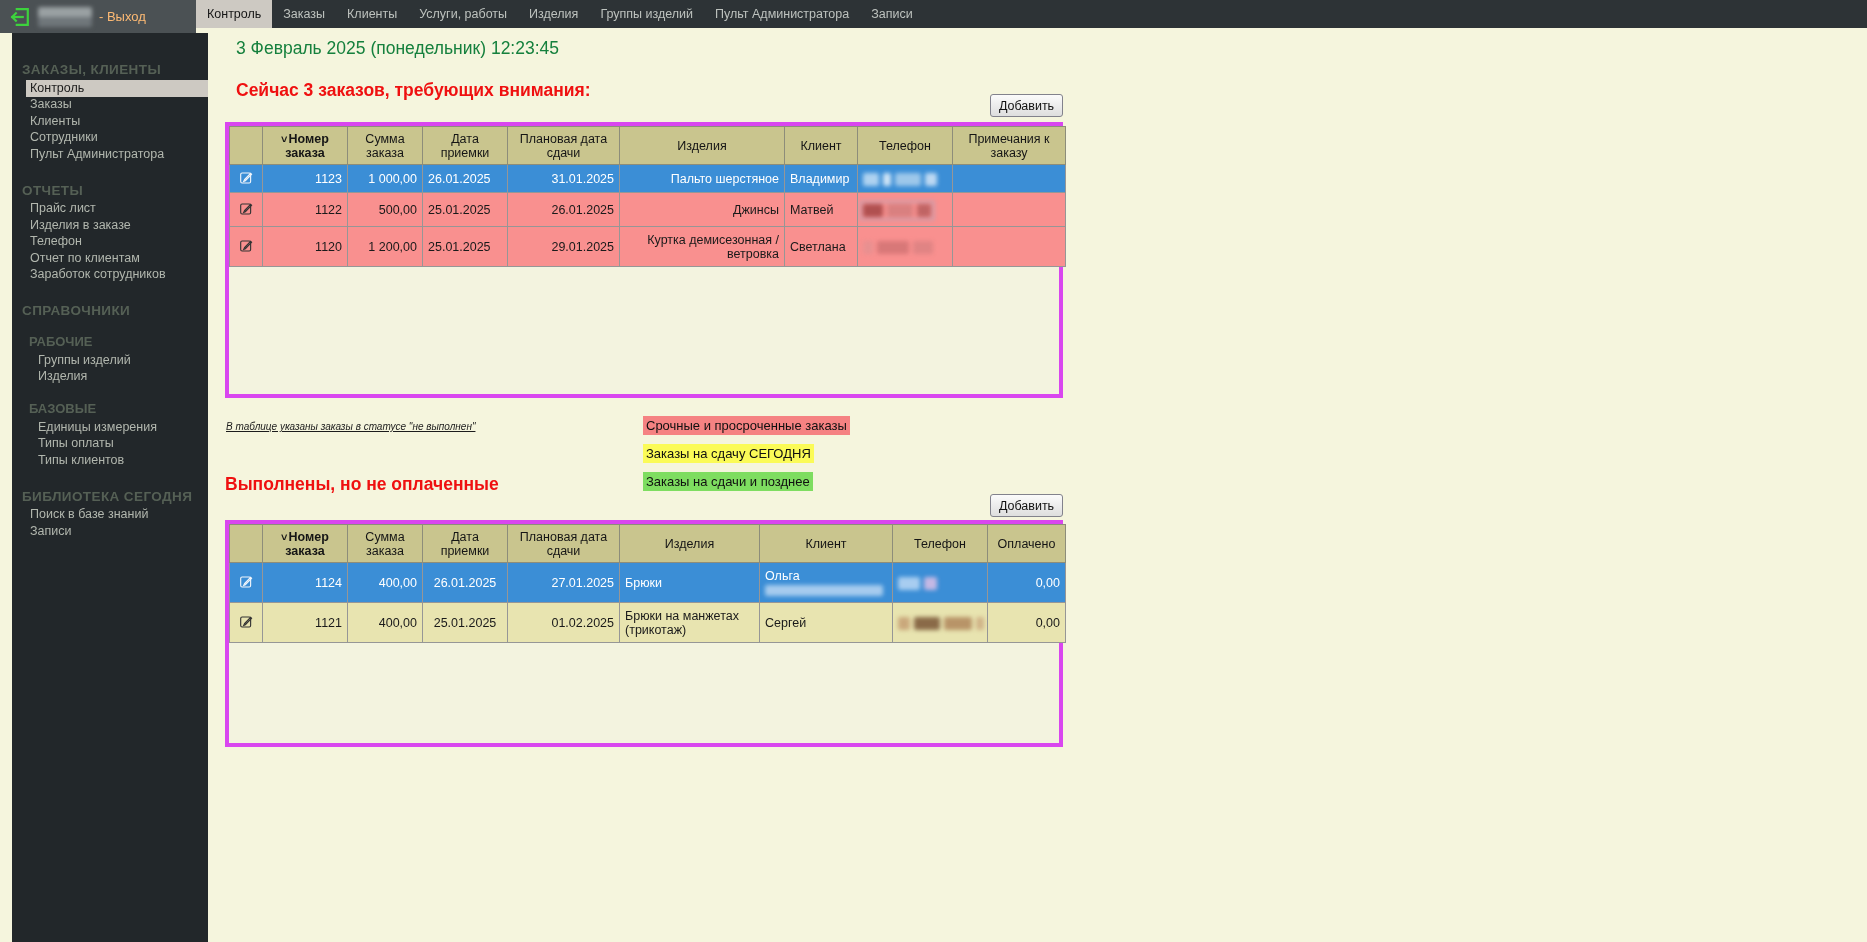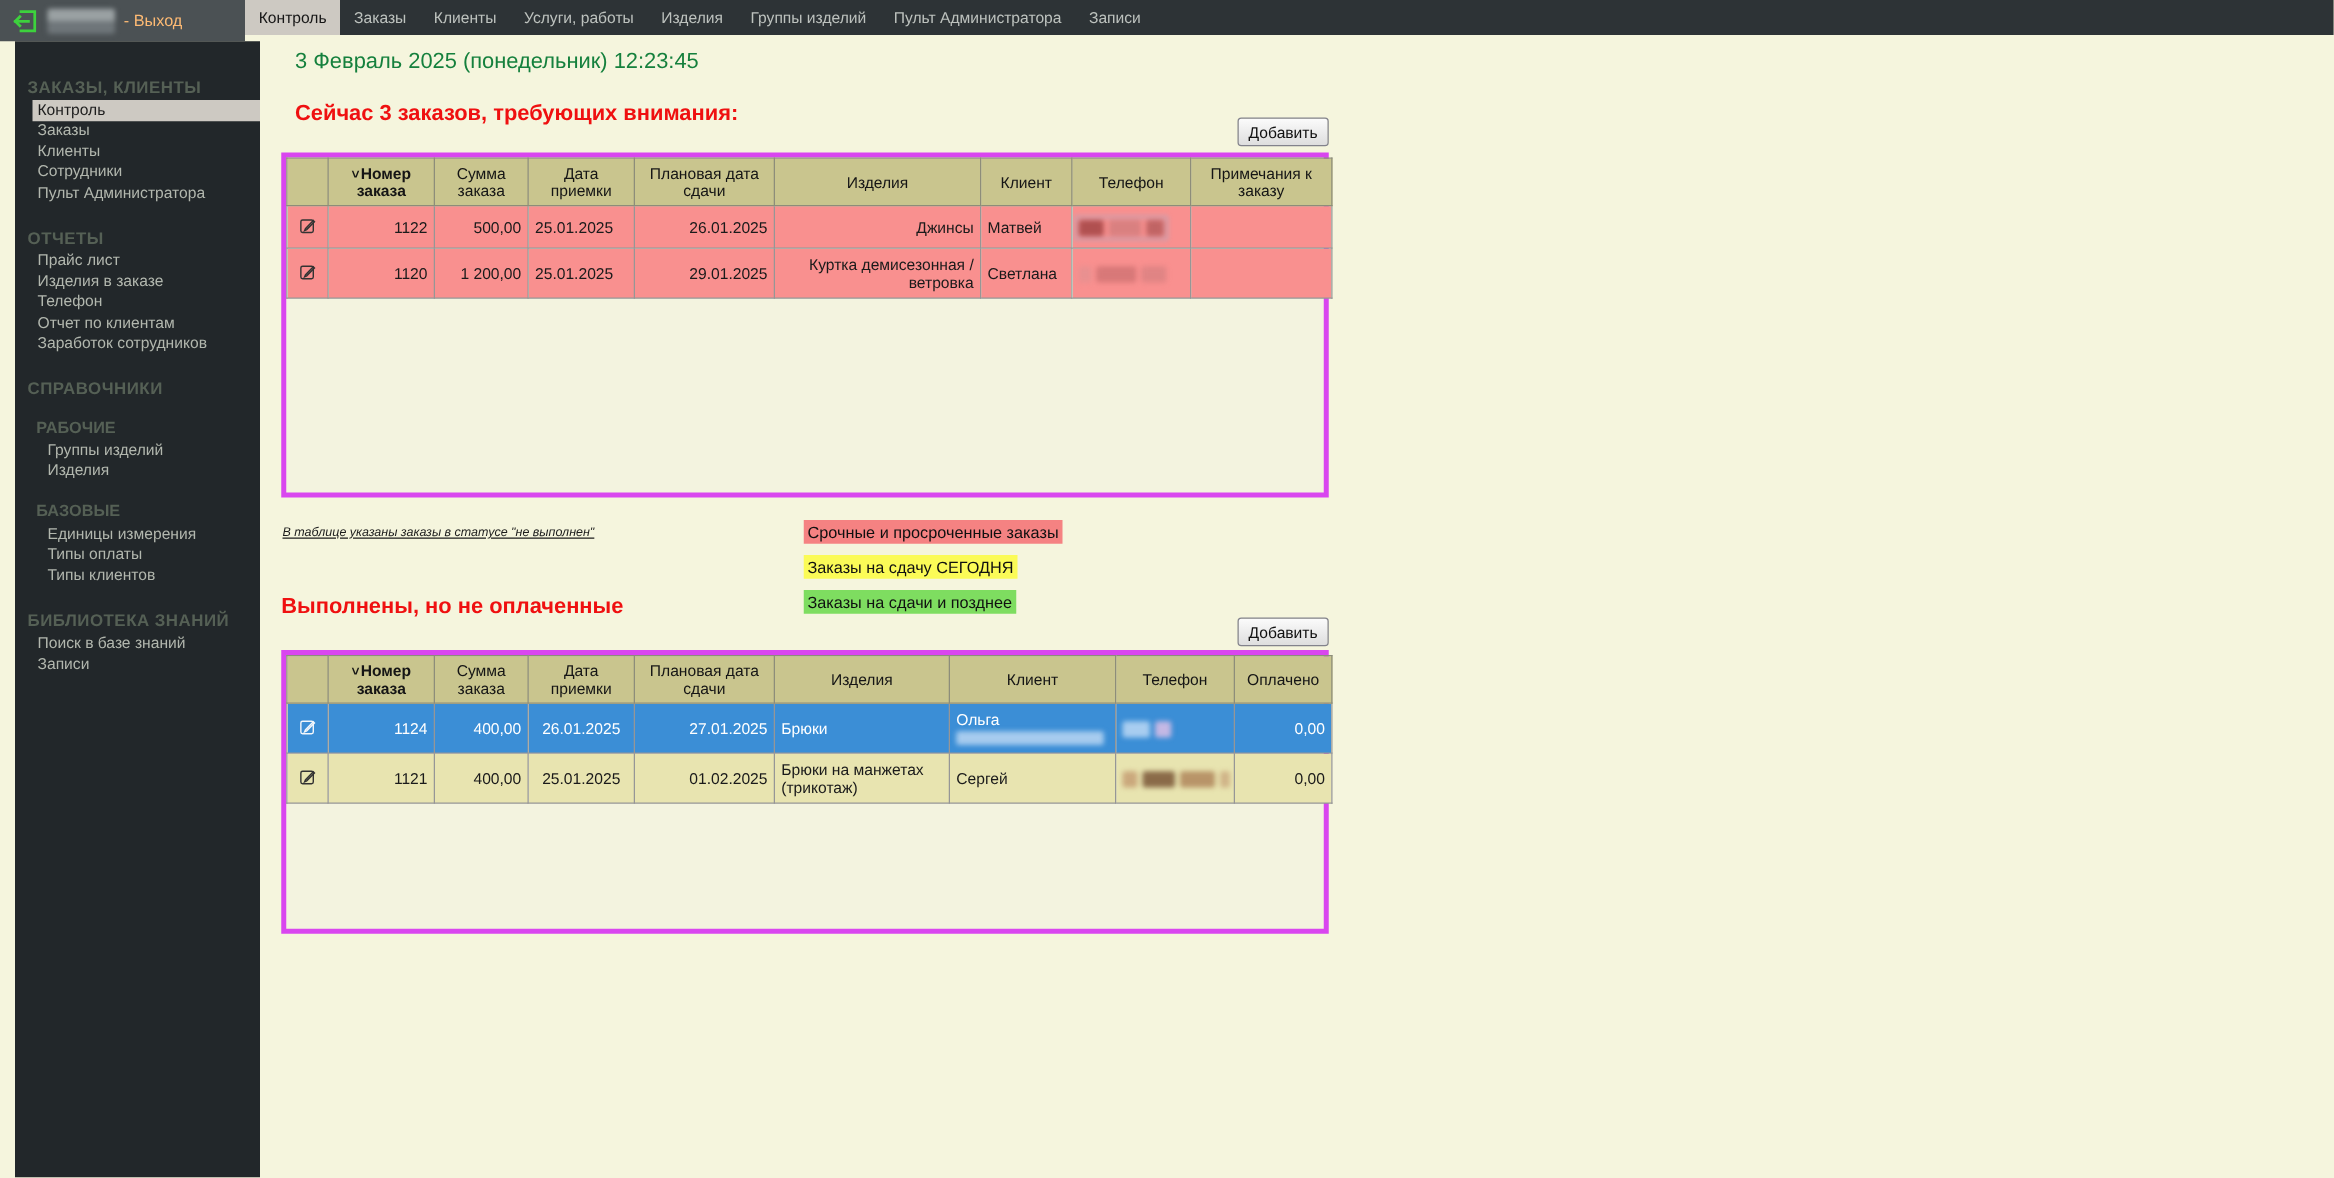--- a/index.html
+++ b/index.html
@@ -106,21 +106,21 @@
 
   <div class="sb-title">СПРАВОЧНИКИ</div>
   <div class="sb-subtitle">РАБОЧИЕ</div>
   <div class="sb-item ind2">Группы изделий</div>
   <div class="sb-item ind2">Изделия</div>
   <div class="sb-subtitle">БАЗОВЫЕ</div>
   <div class="sb-item ind2">Единицы измерения</div>
   <div class="sb-item ind2">Типы оплаты</div>
   <div class="sb-item ind2">Типы клиентов</div>
 
-  <div class="sb-title">БИБЛИОТЕКА ЗНАНИЙ</div>
+  <div class="sb-title">БИБЛИОТЕКА СЕГОДНЯ</div>
   <div class="sb-item">Поиск в базе знаний</div>
   <div class="sb-item">Записи</div>
 </div>
 
 <div class="date-line">3 Февраль 2025 (понедельник) 12:23:45</div>
 <div class="red-heading h-attention">Сейчас 3 заказов, требующих внимания:</div>
 <button class="btn btn1">Добавить</button>
 
 <div class="table-wrap tw1">
   <table>
@@ -140,20 +140,41 @@
       <th></th>
       <th class="sorted"><span class="sort-glyph">˅</span><span>Номер заказа</span></th>
       <th>Сумма заказа</th>
       <th>Дата приемки</th>
       <th>Плановая дата сдачи</th>
       <th>Изделия</th>
       <th>Клиент</th>
       <th>Телефон</th>
       <th>Примечания к заказу</th>
     </tr>
+    <tr class="selected" style="height:28px">
+      <td class="c"><span class="edit-btn">
+              <svg width="15" height="15" viewBox="0 0 16 16" fill="none" stroke="currentColor" stroke-width="1.2">
+                <rect x="1.8" y="3.2" width="10.6" height="10.6" rx="1.5"></rect>
+                <path d="M5.8 10.4 L12.4 3.6 l1 1 L6.8 11.4 l-1.8 0.8 Z"></path>
+              </svg>
+            </span></td>
+      <td class="r">1123</td>
+      <td class="r">1 000,00</td>
+      <td class="l">26.01.2025</td>
+      <td class="r">31.01.2025</td>
+      <td class="r">Пальто шерстяное</td>
+      <td class="l">Владимир</td>
+      <td class="l"><span class="blur">
+              <i style="width:16px;background:#aed2f0"></i>
+              <i style="width:8px;background:#cfe4f6"></i>
+              <i style="width:26px;background:#9dc7ea"></i>
+              <i style="width:12px;background:#bcd8f2"></i>
+            </span></td>
+      <td></td>
+    </tr>
     <tr class="urgent" style="height:34px">
       <td class="c"><span class="edit-btn">
               <svg width="15" height="15" viewBox="0 0 16 16" fill="none" stroke="currentColor" stroke-width="1.2">
                 <rect x="1.8" y="3.2" width="10.6" height="10.6" rx="1.5"></rect>
                 <path d="M5.8 10.4 L12.4 3.6 l1 1 L6.8 11.4 l-1.8 0.8 Z"></path>
               </svg>
             </span></td>
       <td class="r">1122</td>
       <td class="r">500,00</td>
       <td class="l">25.01.2025</td>

